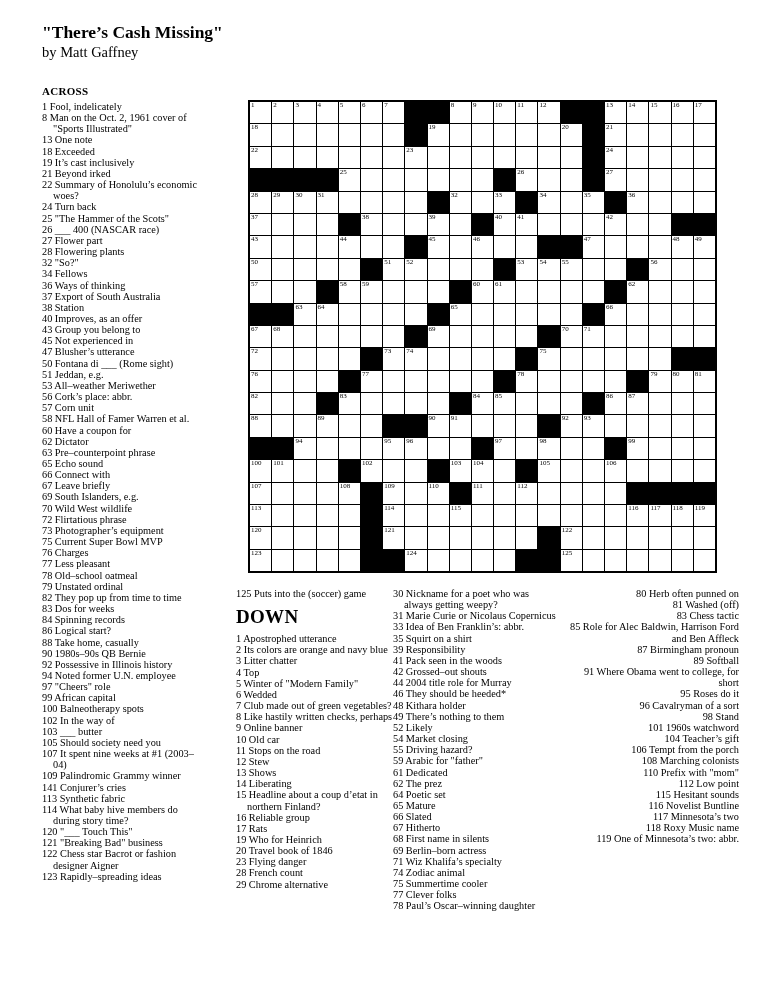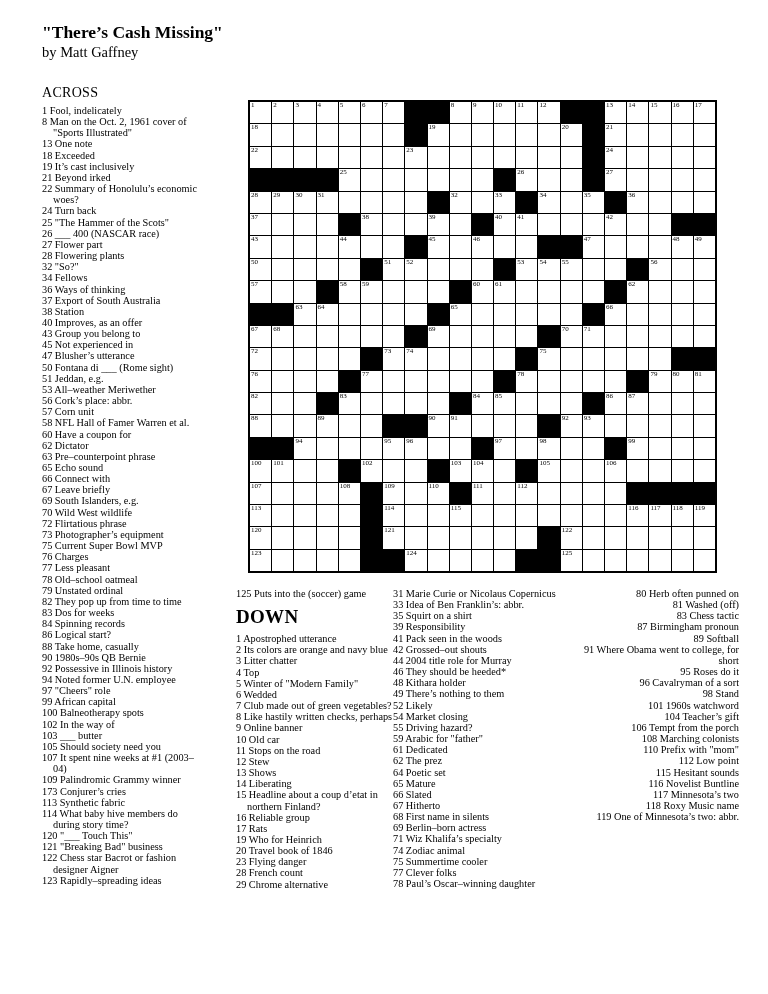--- a/index.html
+++ b/index.html
@@ -3,21 +3,21 @@
 <meta charset="utf-8">
 <style>
   html,body{margin:0;padding:0;background:#fff;}
   .page{
     position:relative;width:768px;height:994px;background:#fff;color:#000;
     font-family:"Liberation Serif","DejaVu Serif",serif;overflow:hidden;
   }
   .pz-header{position:absolute;left:42px;top:22px;}
   .pz-title{font-size:17.5px;font-weight:bold;margin:0;line-height:21px;}
   .pz-byline{font-size:14.5px;line-height:19px;}
-  .section-head{font-size:14px;font-weight:normal;margin:0 0 4px 0;letter-spacing:.3px;}
+  .section-head{font-size:11px;font-weight:bold;margin:0 0 4px 0;letter-spacing:.3px;}
   .down-head{font-size:19px;font-weight:bold;margin:7px 0 5px 0;letter-spacing:.3px;}
   .col{position:absolute;}
   .col-across{left:42px;top:85px;width:160px;}
   .col-b{left:220px;top:588px;width:162px;margin-left:16px;}
   .col-c{left:393px;top:588px;width:164px;}
   .col-d{left:567px;top:588px;width:172px;text-align:right;}
   .clue{font-size:10.3px;line-height:11.15px;padding-left:11px;text-indent:-11px;}
   .grid{
     position:absolute;left:248px;top:100px;background:#000;
     display:grid;grid-template-columns:repeat(21,21.2px);grid-auto-rows:21.4px;
@@ -94,21 +94,21 @@
         <div class="clue">92 Possessive in Illinois history</div>
         <div class="clue">94 Noted former U.N. employee</div>
         <div class="clue">97 "Cheers" role</div>
         <div class="clue">99 African capital</div>
         <div class="clue">100 Balneotherapy spots</div>
         <div class="clue">102 In the way of</div>
         <div class="clue">103 ___ butter</div>
         <div class="clue">105 Should society need you</div>
         <div class="clue">107 It spent nine weeks at #1 (2003–04)</div>
         <div class="clue">109 Palindromic Grammy winner</div>
-        <div class="clue">173 Conjurer’s cries</div>
+        <div class="clue">141 Conjurer’s cries</div>
         <div class="clue">113 Synthetic fabric</div>
         <div class="clue">114 What baby hive members do during story time?</div>
         <div class="clue">120 "___ Touch This"</div>
         <div class="clue">121 "Breaking Bad" business</div>
         <div class="clue">122 Chess star Bacrot or fashion designer Aigner</div>
         <div class="clue">123 Rapidly–spreading ideas</div>
       </div>
   </div>
 
   <div id="grid" class="grid">
@@ -831,20 +831,21 @@
         <div class="clue">19 Who for Heinrich</div>
         <div class="clue">20 Travel book of 1846</div>
         <div class="clue">23 Flying danger</div>
         <div class="clue">28 French count</div>
         <div class="clue">29 Chrome alternative</div>
       </div>
   </div>
 
   <div class="col col-c">
     <div id="down-list-2">
+        <div class="clue">30 Nickname for a poet who was always getting weepy?</div>
         <div class="clue">31 Marie Curie or Nicolaus Copernicus</div>
         <div class="clue">33 Idea of Ben Franklin’s: abbr.</div>
         <div class="clue">35 Squirt on a shirt</div>
         <div class="clue">39 Responsibility</div>
         <div class="clue">41 Pack seen in the woods</div>
         <div class="clue">42 Grossed–out shouts</div>
         <div class="clue">44 2004 title role for Murray</div>
         <div class="clue">46 They should be heeded*</div>
         <div class="clue">48 Kithara holder</div>
         <div class="clue">49 There’s nothing to them</div>
@@ -866,20 +867,21 @@
         <div class="clue">77 Clever folks</div>
         <div class="clue">78 Paul’s Oscar–winning daughter</div>
       </div>
   </div>
 
   <div class="col col-d">
     <div id="down-list-3">
         <div class="clue">80 Herb often punned on</div>
         <div class="clue">81 Washed (off)</div>
         <div class="clue">83 Chess tactic</div>
+        <div class="clue">85 Role for Alec Baldwin, Harrison Ford and Ben Affleck</div>
         <div class="clue">87 Birmingham pronoun</div>
         <div class="clue">89 Softball</div>
         <div class="clue">91 Where Obama went to college, for short</div>
         <div class="clue">95 Roses do it</div>
         <div class="clue">96 Cavalryman of a sort</div>
         <div class="clue">98 Stand</div>
         <div class="clue">101 1960s watchword</div>
         <div class="clue">104 Teacher’s gift</div>
         <div class="clue">106 Tempt from the porch</div>
         <div class="clue">108 Marching colonists</div>

